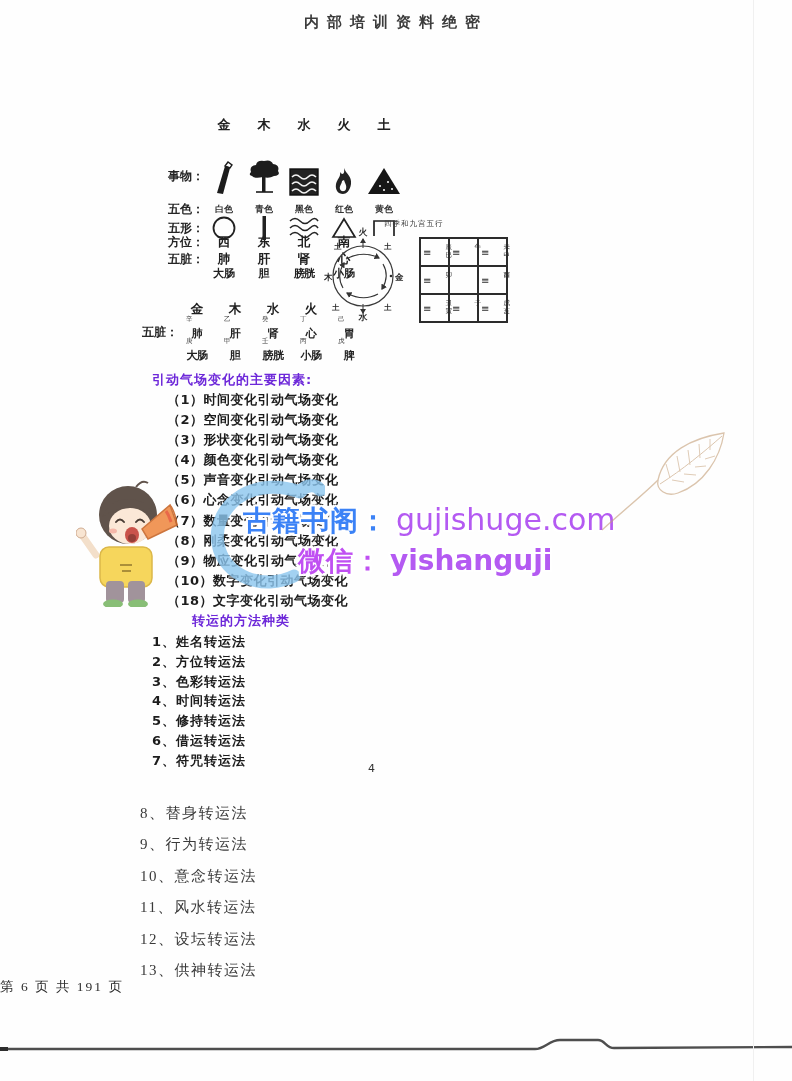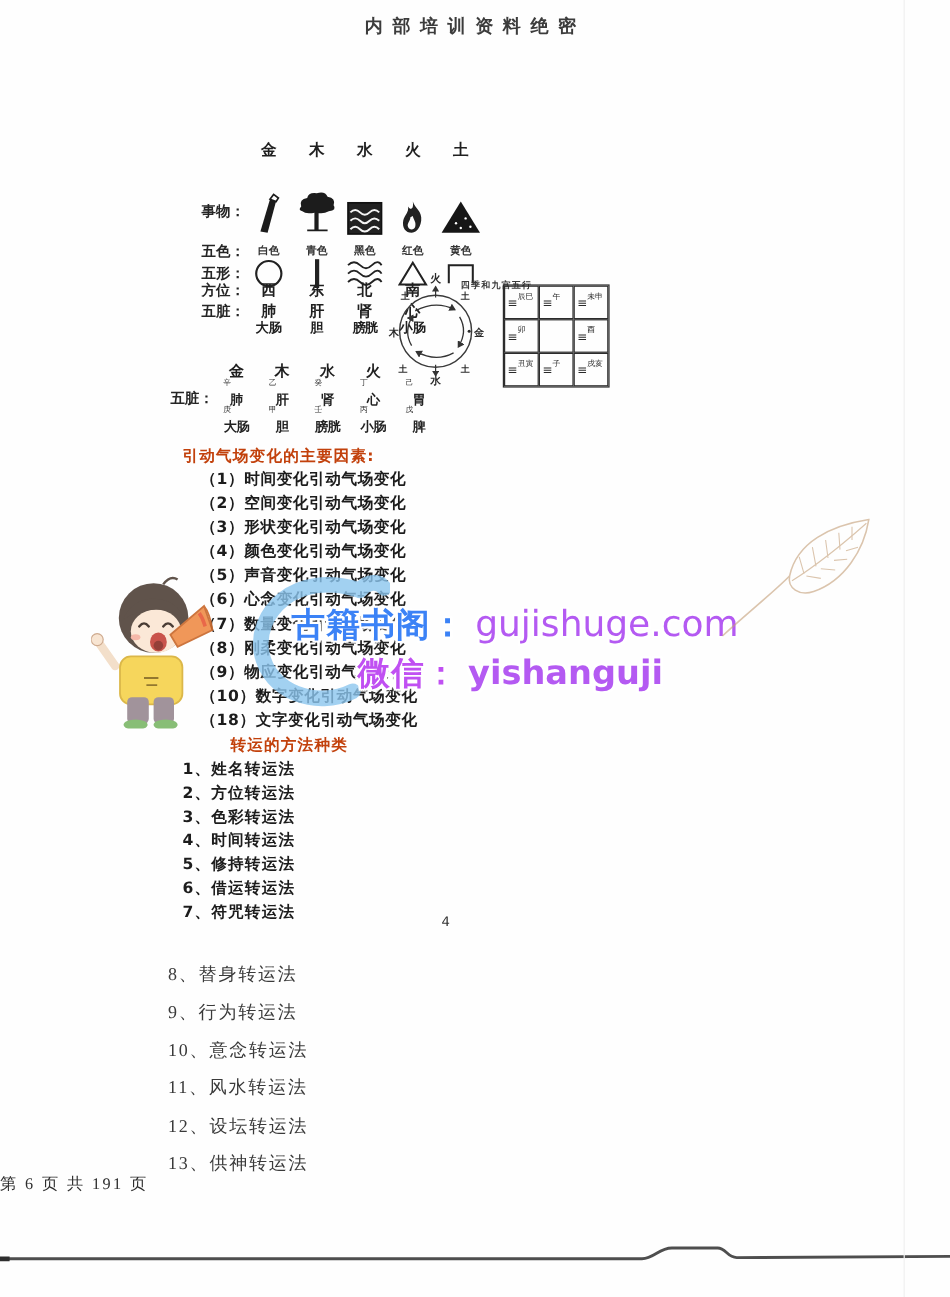--- a/index.html
+++ b/index.html
@@ -18,38 +18,38 @@
   .t-row{left:128px;display:flex;align-items:center;}
   .t-label{flex:0 0 76px;text-align:right;font-size:12px;font-weight:700;color:#252525;white-space:nowrap;}
   .t-cell{flex:0 0 40px;text-align:center;font-size:12.5px;font-weight:700;color:#202020;}
   .t-cell.small{font-size:9px;font-weight:600;color:#333;}
   .hdr-row{left:204px;display:flex;}
   .hdr-row .t-cell{font-size:13px;}
   .icon-cell{flex:0 0 40px;display:flex;justify-content:center;align-items:flex-end;height:40px;}
   .shape-cell{flex:0 0 40px;display:flex;justify-content:center;align-items:center;height:34px;}
 
   
-  .grid-caption{top:219px;left:384px;font-size:7.5px;color:#3a3a3a;letter-spacing:1px;font-weight:700;margin-top:14px;}
+  .grid-caption{top:219px;left:384px;font-size:7.5px;color:#3a3a3a;letter-spacing:1px;font-weight:400;}
   .nine-grid{top:237px;left:419px;display:grid;grid-template-columns:repeat(3,29px);
              grid-template-rows:repeat(3,28px);border:1.6px solid #2c2c2c;}
-  .g-cell{border:0.9px solid #2c2c2c;display:flex;align-items:flex-start;gap:0;padding:2px 1px 0 2px;}
+  .g-cell{border:0.9px solid #2c2c2c;display:flex;align-items:flex-start;gap:14px;padding:2px 1px 0 2px;}
   .g-glyph::before{content:"≡";font-size:10px;line-height:9px;color:#2a2a2a;}
   .g-ch{font-size:6.5px;color:#2a2a2a;line-height:8px;margin-top:2px;}
 
   
   .b2-row{left:122px;display:flex;align-items:flex-end;}
   .b2-label{flex:0 0 56px;text-align:right;font-size:12px;font-weight:700;color:#252525;}
   .b2-cell{flex:0 0 38px;text-align:center;}
   .b2-cell .stem{display:block;font-size:6.5px;line-height:6px;text-align:left;margin-left:8px;color:#333;}
   .b2-cell .organ{font-size:11px;font-weight:600;color:#222;letter-spacing:-0.5px;}
   .b2-hdr{left:178px;display:flex;}
   .b2-hdr .t-cell{flex:0 0 38px;}
 
   
-  .factors-title,.methods-title{left:152px;font-size:13px;font-weight:700;color:#c2410c;letter-spacing:1px;}
+  .factors-title,.methods-title{left:152px;font-size:13px;font-weight:700;color:#6d28d9;letter-spacing:1px;}
   .factors-list{left:152px;top:390px;margin-left:15px;}
   .factors-list div{line-height:20.1px;font-size:13px;font-weight:700;color:#1c1c1c;letter-spacing:0.5px;}
   .methods-list{left:152px;top:632px;}
   .methods-list div{line-height:19.8px;font-size:13px;font-weight:700;color:#1c1c1c;letter-spacing:1px;}
   .cont-list{left:140px;top:798px;font-family:"Liberation Serif",serif;}
   .cont-list div{line-height:31.4px;font-size:15px;color:#3a3a3a;letter-spacing:1.5px;}
 
   
   .wm-halo{text-shadow:-2px -2px 0 #fff,2px -2px 0 #fff,-2px 2px 0 #fff,2px 2px 0 #fff,
            0 -2px 0 #fff,0 2px 0 #fff,-2px 0 0 #fff,2px 0 0 #fff,0 0 5px #fff;}

